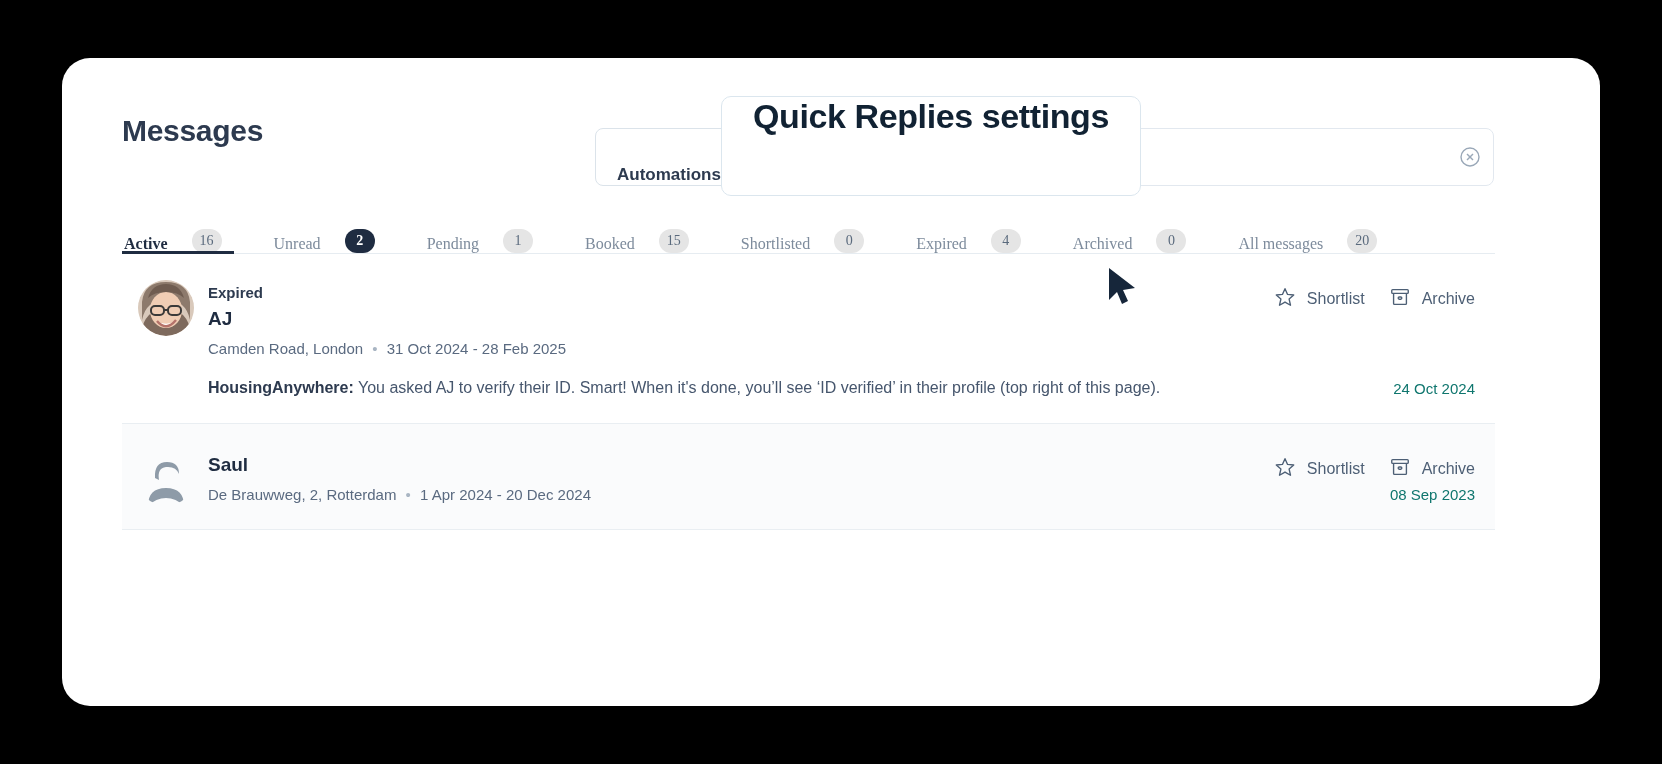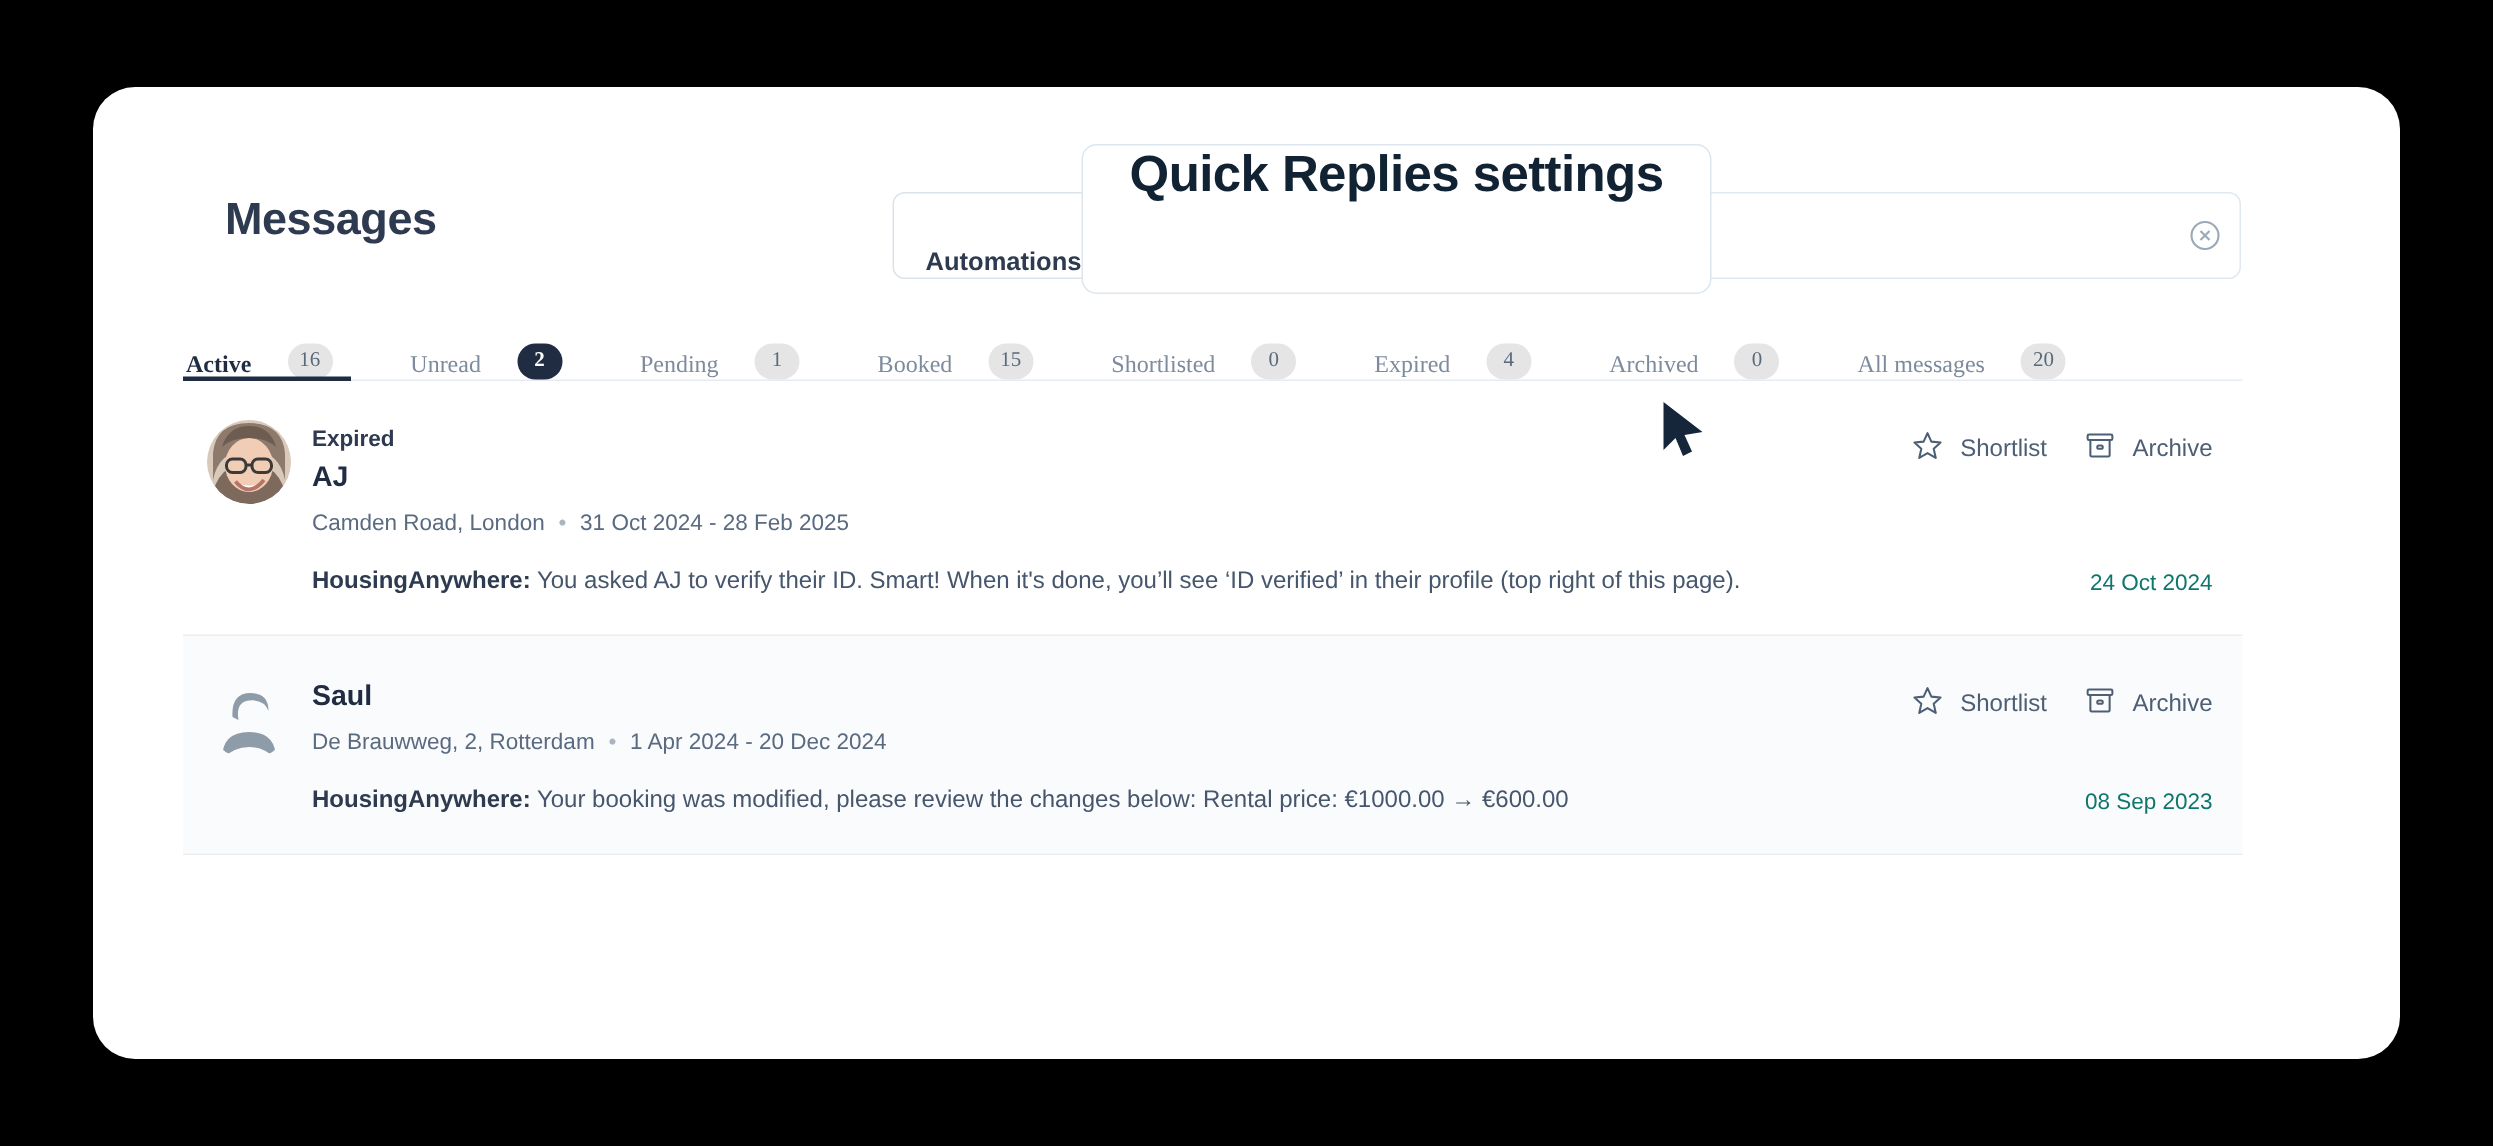--- a/index.html
+++ b/index.html
@@ -18,26 +18,25 @@
     overflow: hidden;
   }
   
   .header {
     position: absolute;
     left: 0; top: 0;
     width: 100%; height: 140px;
   }
   .page-title {
     position: absolute;
-    left: 60px; top: 72px;
+    left: 60px; top: 56px;
     font-size: 30px;
     font-weight: 700;
     color: #2d3a4f;
     letter-spacing: -0.3px;
-    margin-left: 28px;
   }
   .automations-btn {
     position: absolute;
     left: 533px; top: 70px;
     width: 148px; height: 58px;
     border: 1px solid #dbe3ea;
     border-radius: 8px;
     background: #ffffff;
     color: #2d3a4f;
     font-size: 17px;
@@ -345,23 +344,20 @@
     <path d="M10 56 Q10 38 28 38 Q46 38 46 56 Q38 48 28 48 Q18 48 10 56 Z" fill="#8e9ba8"></path>
   </svg>
     </div>
     <div class="row-main">
       <div class="name">Saul</div>
       <div class="meta">
         <span>De Brauwweg, 2, Rotterdam</span>
         <span class="dot">•</span>
         <span>1 Apr 2024 - 20 Dec 2024</span>
       </div>
-      <div class="preview">
-        <b>HousingAnywhere:</b><span> Your booking was modified, please review the changes below: Rental price: €1000.00 → €600.00</span>
-      </div>
     </div>
     <div class="actions">
       <div class="action">
         <span><svg width="22" height="22" viewBox="0 0 24 24" fill="none" stroke="#4d5f75" stroke-width="1.5" stroke-linejoin="round">
                 <polygon points="12,3 14.8,9.2 21.5,9.8 16.5,14.3 18,21 12,17.5 6,21 7.5,14.3 2.5,9.8 9.2,9.2"></polygon>
               </svg></span>
         <span class="action-label">Shortlist</span>
       </div>
       <div class="action">
         <span><svg width="22" height="22" viewBox="0 0 24 24" fill="none" stroke="#4d5f75" stroke-width="1.5">

